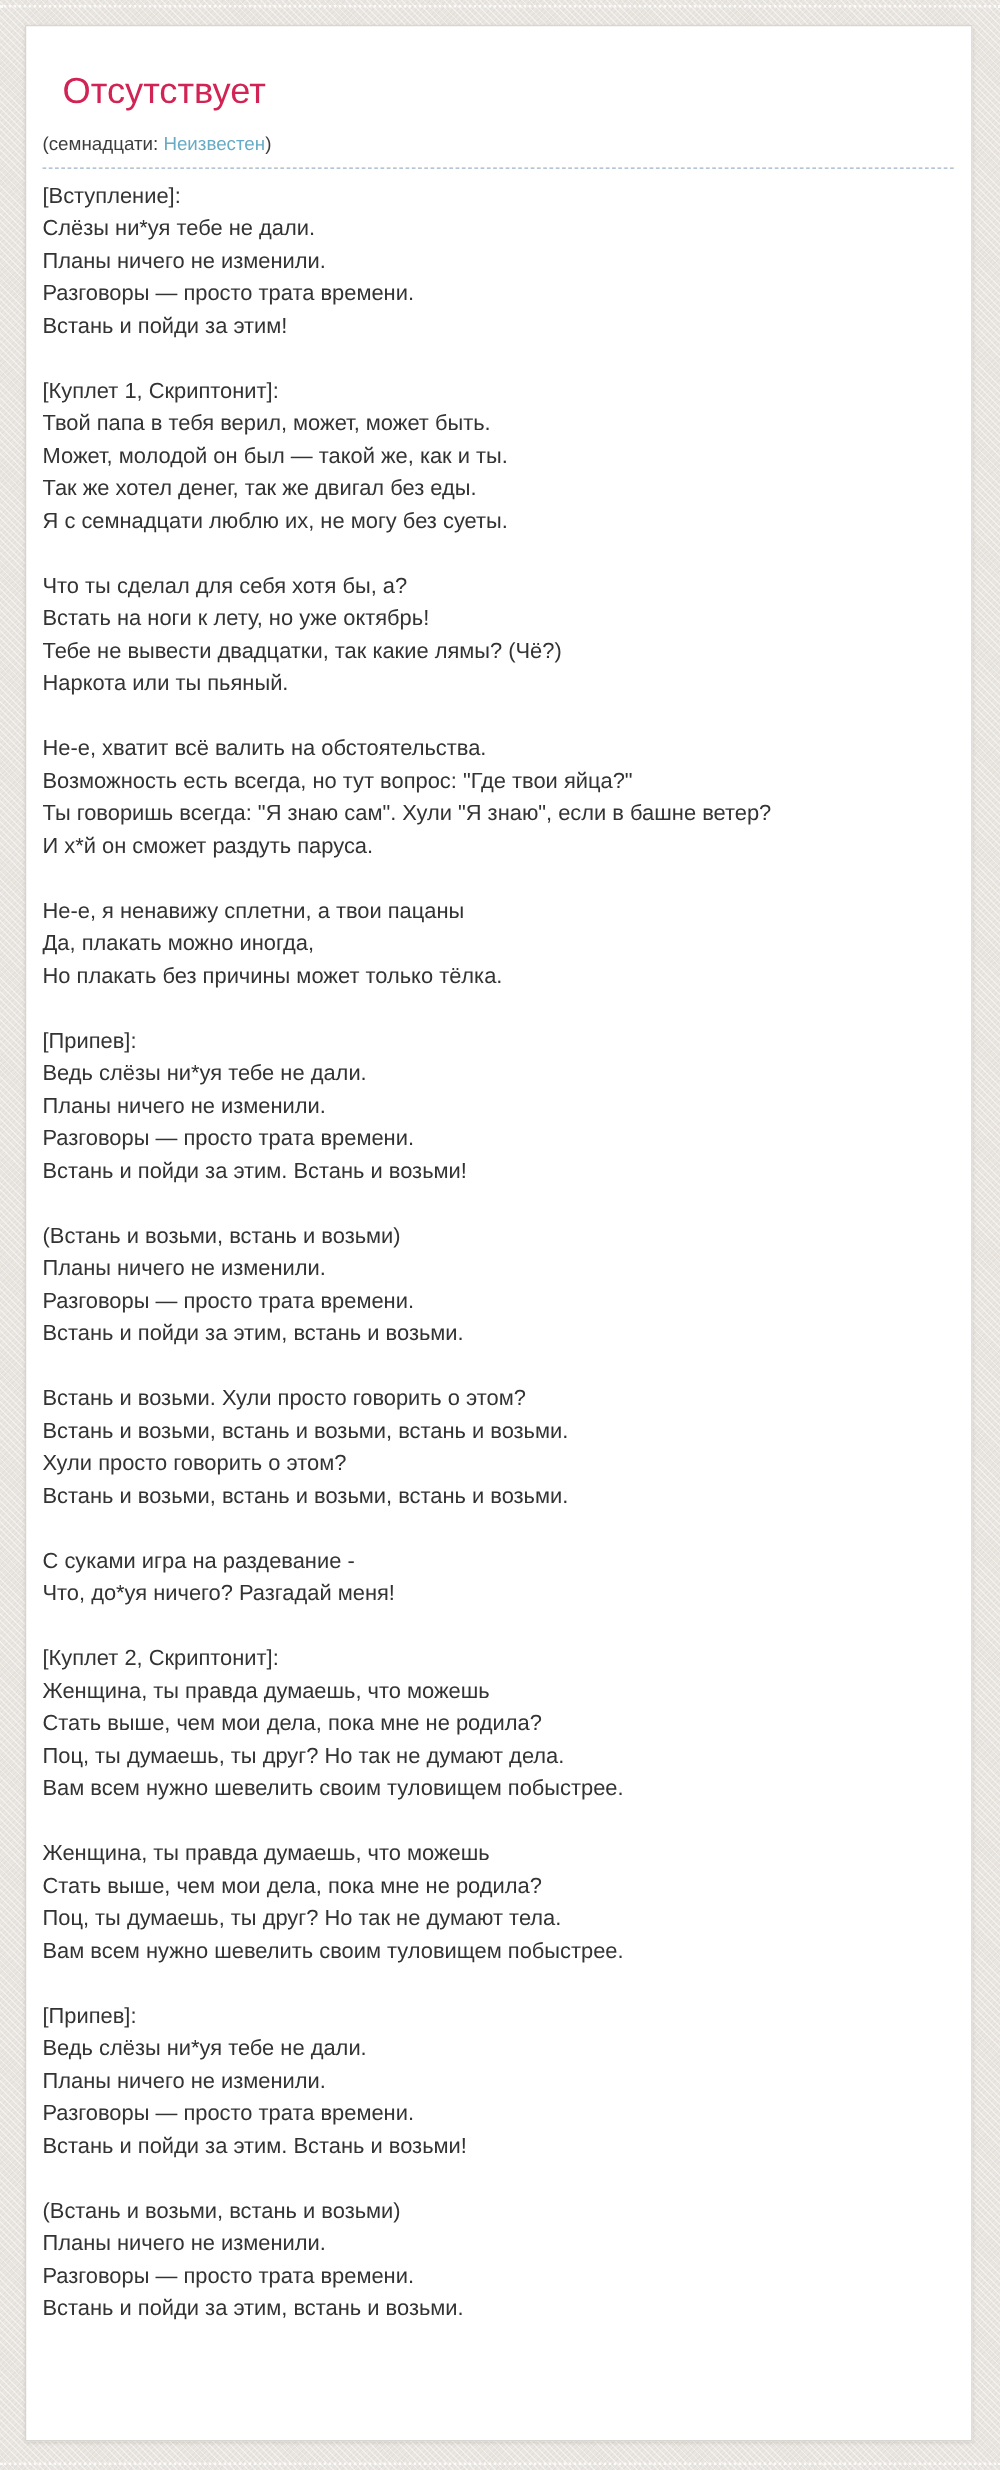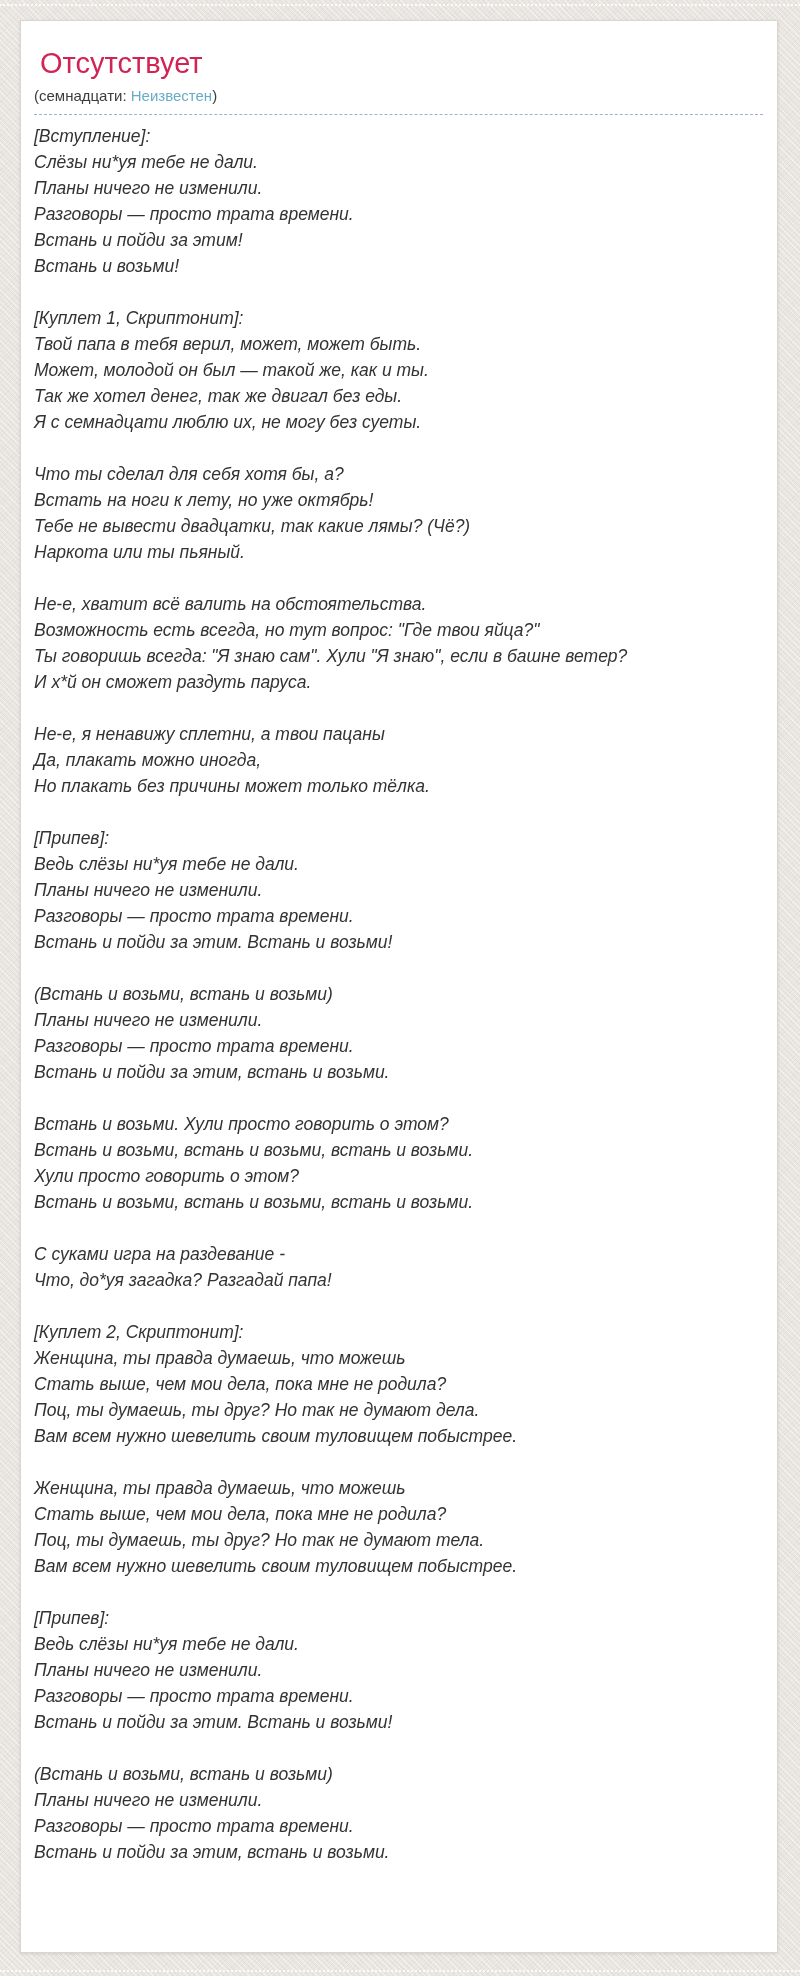--- a/index.html
+++ b/index.html
@@ -36,21 +36,21 @@
     position:absolute;
     left:20px; top:20px;
     width:758px;
     height:1933px;
     background:var(--c-card);
     border:1px solid var(--c-card-border);
     box-shadow:0 1px 3px rgba(0,0,0,.10);
     padding:20px 14px 30px 13px;
   }
   h1.song-title{
-    margin:6px;
+    margin:16px;
     font-size:29px;
     line-height:32px;
     font-weight:normal;
     color:var(--c-title);
   }
   .artist-line{
     font-size:15px;
     line-height:20px;
     color:#3c3c3c;
     padding:1px 0 8px 0;
@@ -59,21 +59,20 @@
   .artist-line a{
     color:var(--c-link);
     text-decoration:none;
     cursor:pointer;
   }
   .lyrics{
     padding-top:8px;
     font-size:17.5px;
     line-height:26px;
     color:var(--c-text);
-    font-style:italic;
   }
   .lyric-line{
     min-height:26px;
     white-space:pre-wrap;
   }
 </style>
 </head>
 <body>
 
 <div class="edge-dots top"></div>
@@ -84,21 +83,20 @@
   <div class="artist-line">
     <span>(семнадцати: </span><a>Неизвестен</a><span>)</span>
   </div>
 
   <div class="lyrics">
       <div class="lyric-line">[Вступление]:</div>
       <div class="lyric-line">Слёзы ни*уя тебе не дали.</div>
       <div class="lyric-line">Планы ничего не изменили.</div>
       <div class="lyric-line">Разговоры — просто трата времени.</div>
       <div class="lyric-line">Встань и пойди за этим!</div>
-      <div class="lyric-line">Встань и возьми!</div>
       <div class="lyric-line"></div>
       <div class="lyric-line">[Куплет 1, Скриптонит]:</div>
       <div class="lyric-line">Твой папа в тебя верил, может, может быть.</div>
       <div class="lyric-line">Может, молодой он был — такой же, как и ты.</div>
       <div class="lyric-line">Так же хотел денег, так же двигал без еды.</div>
       <div class="lyric-line">Я с семнадцати люблю их, не могу без суеты.</div>
       <div class="lyric-line"></div>
       <div class="lyric-line">Что ты сделал для себя хотя бы, а?</div>
       <div class="lyric-line">Встать на ноги к лету, но уже октябрь!</div>
       <div class="lyric-line">Тебе не вывести двадцатки, так какие лямы? (Чё?)</div>
@@ -123,21 +121,21 @@
       <div class="lyric-line">Планы ничего не изменили.</div>
       <div class="lyric-line">Разговоры — просто трата времени.</div>
       <div class="lyric-line">Встань и пойди за этим, встань и возьми.</div>
       <div class="lyric-line"></div>
       <div class="lyric-line">Встань и возьми. Хули просто говорить о этом?</div>
       <div class="lyric-line">Встань и возьми, встань и возьми, встань и возьми.</div>
       <div class="lyric-line">Хули просто говорить о этом?</div>
       <div class="lyric-line">Встань и возьми, встань и возьми, встань и возьми.</div>
       <div class="lyric-line"></div>
       <div class="lyric-line">С суками игра на раздевание -</div>
-      <div class="lyric-line">Что, до*уя загадка? Разгадай папа!</div>
+      <div class="lyric-line">Что, до*уя ничего? Разгадай меня!</div>
       <div class="lyric-line"></div>
       <div class="lyric-line">[Куплет 2, Скриптонит]:</div>
       <div class="lyric-line">Женщина, ты правда думаешь, что можешь</div>
       <div class="lyric-line">Стать выше, чем мои дела, пока мне не родила?</div>
       <div class="lyric-line">Поц, ты думаешь, ты друг? Но так не думают дела.</div>
       <div class="lyric-line">Вам всем нужно шевелить своим туловищем побыстрее.</div>
       <div class="lyric-line"></div>
       <div class="lyric-line">Женщина, ты правда думаешь, что можешь</div>
       <div class="lyric-line">Стать выше, чем мои дела, пока мне не родила?</div>
       <div class="lyric-line">Поц, ты думаешь, ты друг? Но так не думают тела.</div>

